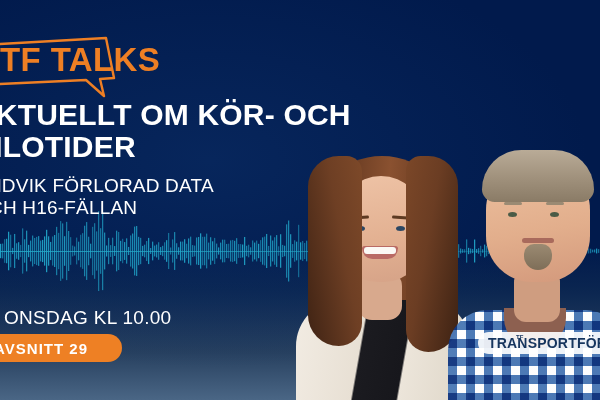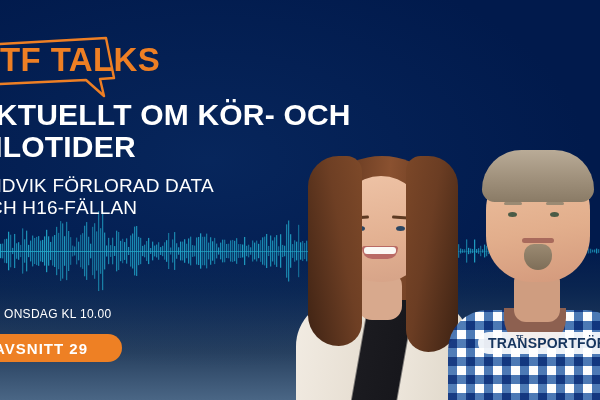--- a/index.html
+++ b/index.html
@@ -61,21 +61,21 @@
     position:absolute;left:-26px;top:175px;width:430px;color:#ffffff;
   }
   .sub .l{
     font-size:19px;font-weight:400;line-height:1.17;
     letter-spacing:.2px;white-space:nowrap;
   }
 
   
   .airtime{
     position:absolute;left:4px;top:307px;
-    color:#ffffff;font-size:12px;font-weight:400;letter-spacing:.3px;
+    color:#ffffff;font-size:19px;font-weight:400;letter-spacing:.3px;
     white-space:nowrap;
   }
   .badge{
     position:absolute;left:-34px;top:334px;
     height:28px;min-width:156px;
     background:#ee8024;border-radius:14px;
     display:flex;align-items:center;justify-content:flex-end;
     padding-right:34px;box-sizing:border-box;
   }
   .badge span{

